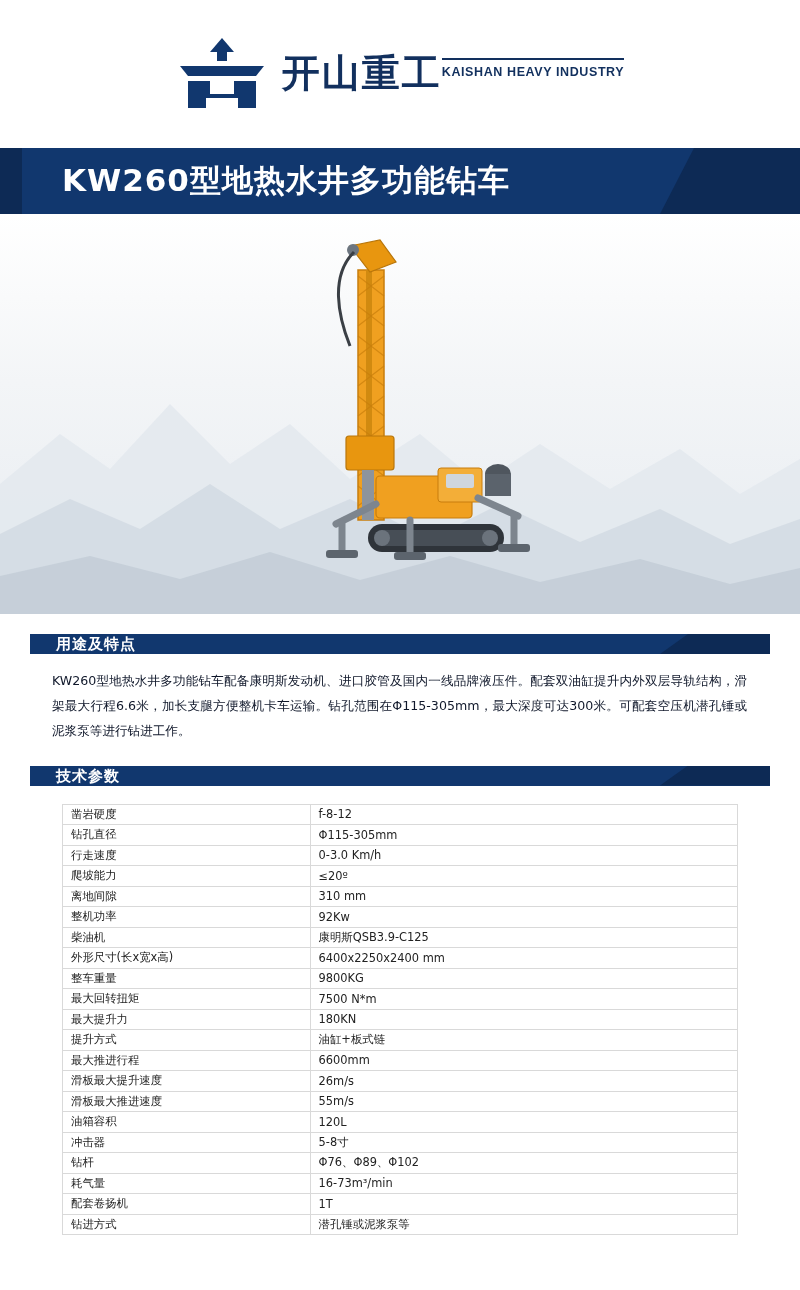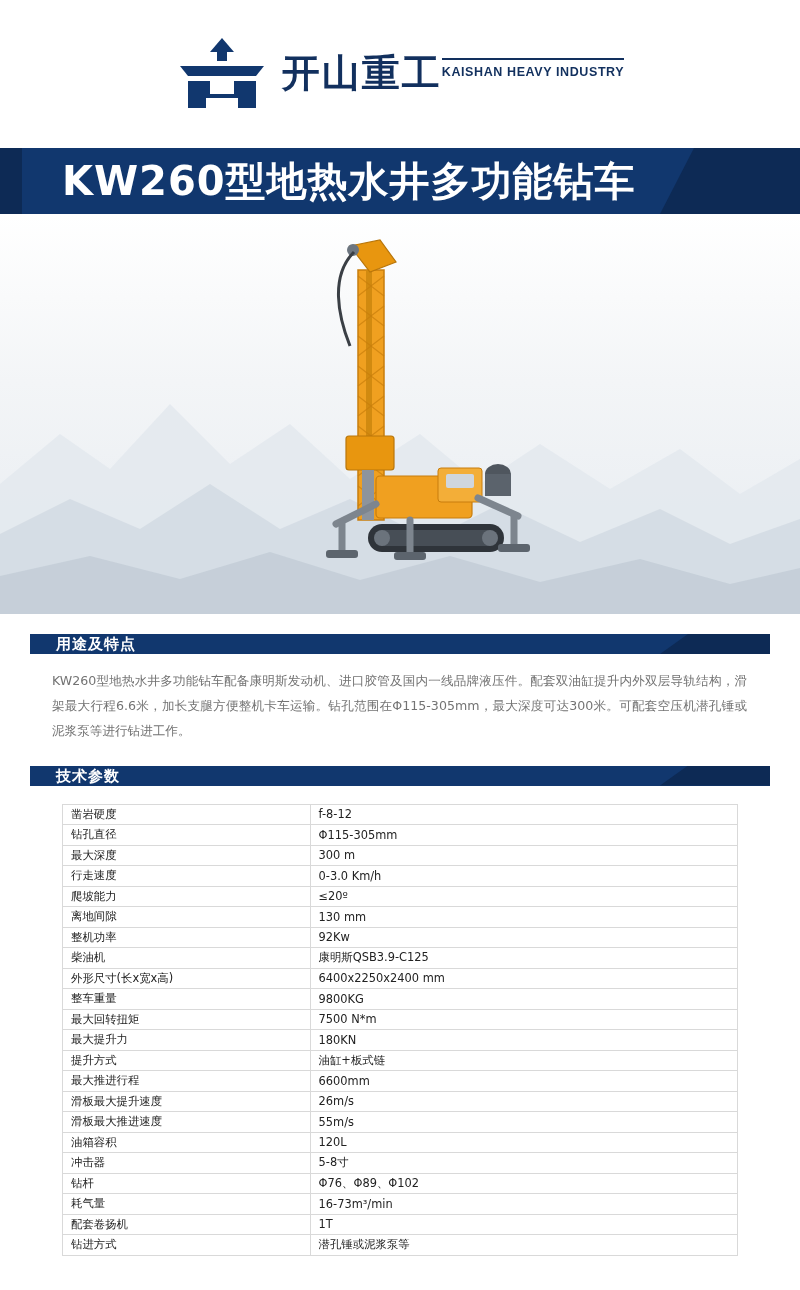--- a/index.html
+++ b/index.html
@@ -59,21 +59,21 @@
   }
   .title-band .accent-right {
     position: absolute; right: 0; top: 0; bottom: 0; width: 140px;
     background: #0d2a55;
     clip-path: polygon(34px 0, 100% 0, 100% 100%, 0 100%);
   }
   .doc-title {
     position: relative;
     z-index: 2;
     color: #ffffff;
-    font-size: 40px;
+    font-size: 31px;
     font-weight: 700;
     letter-spacing: 1px;
     margin-left: 62px;
     font-family: "DejaVu Sans", sans-serif;
   }
 
   
   .hero {
     position: relative;
     height: 400px;
@@ -109,21 +109,21 @@
     position: relative; z-index: 2;
     color: #fff; font-size: 15px; font-weight: 700;
     margin-left: 26px; letter-spacing: 1px;
     font-family: "DejaVu Sans", sans-serif;
   }
 
   .body-text {
     margin: 14px 53px 0 52px;
     font-size: 12.6px;
     line-height: 2.0;
-    color: #737373;
+    color: #0f172a;
     text-align: justify;
     font-family: "DejaVu Sans", sans-serif;
   }
 
   .spacer-1 { height: 20px; }
   .spacer-2 { height: 22px; }
 
   
   .spec-table {
     margin: 18px 62px 0 62px;
@@ -240,34 +240,30 @@
   <tbody>
       <tr>
         <td class="k">凿岩硬度</td>
         <td class="v">f-8-12</td>
       </tr>
       <tr>
         <td class="k">钻孔直径</td>
         <td class="v">Φ115-305mm</td>
       </tr>
       <tr>
-        <td class="k">最大深度</td>
-        <td class="v">300 m</td>
-      </tr>
-      <tr>
         <td class="k">行走速度</td>
         <td class="v">0-3.0 Km/h</td>
       </tr>
       <tr>
         <td class="k">爬坡能力</td>
         <td class="v">≤20º</td>
       </tr>
       <tr>
         <td class="k">离地间隙</td>
-        <td class="v">130 mm</td>
+        <td class="v">310 mm</td>
       </tr>
       <tr>
         <td class="k">整机功率</td>
         <td class="v">92Kw</td>
       </tr>
       <tr>
         <td class="k">柴油机</td>
         <td class="v">康明斯QSB3.9-C125</td>
       </tr>
       <tr>

